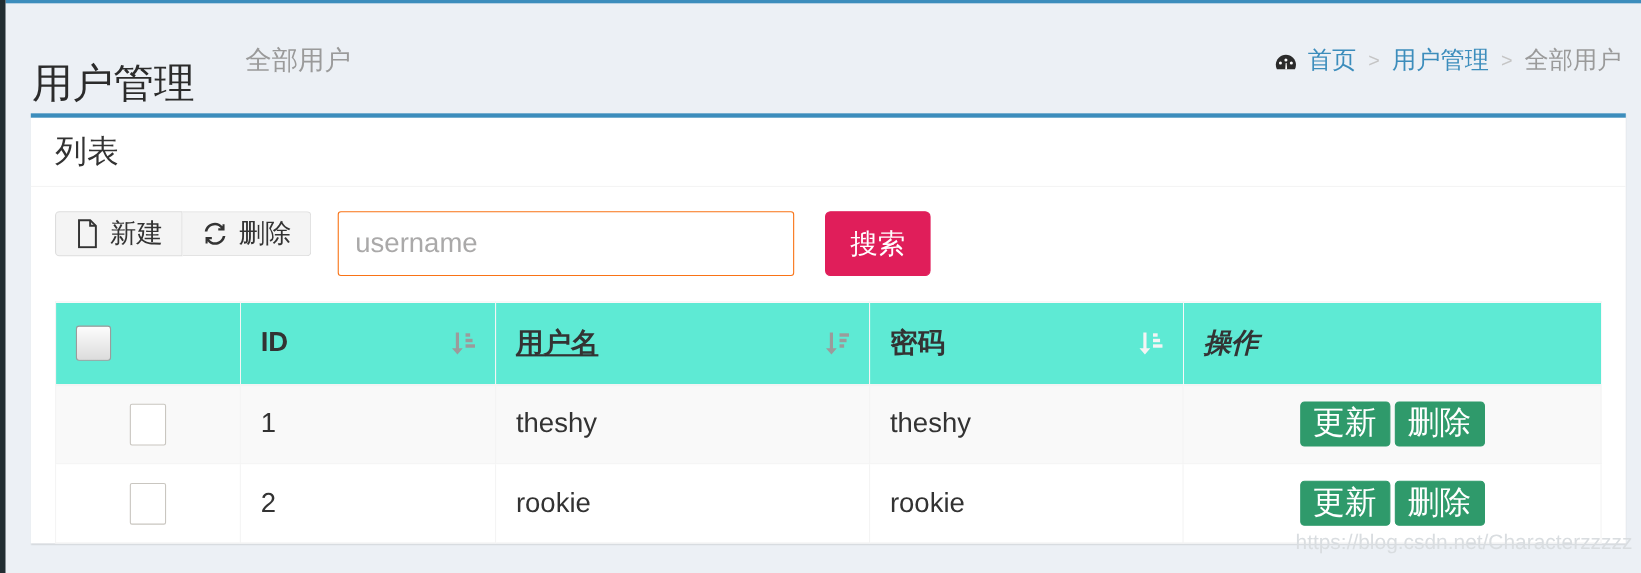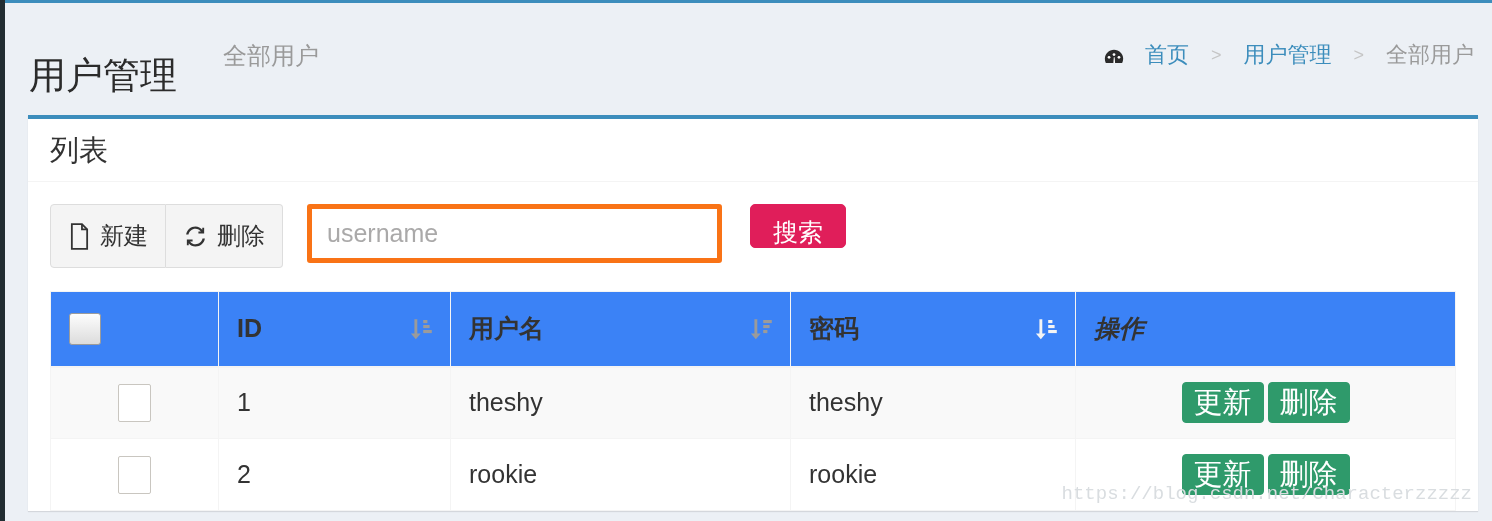--- a/index.html
+++ b/index.html
@@ -74,21 +74,21 @@
     font-weight: 400;
     white-space: nowrap;
   }
 
   .breadcrumb {
     position: absolute;
     right: 18px;
     top: 38px;
     display: flex;
     align-items: center;
-    gap: 20px;
+    gap: 9px;
     font-size: 22px;
     line-height: 28px;
     white-space: nowrap;
   }
   .breadcrumb .crumb-link {
     color: #3c8dbc;
     text-decoration: none;
   }
   .breadcrumb .crumb-current {
     color: #9a9a9a;
@@ -104,21 +104,21 @@
     height: 22px;
     position: relative;
     top: 2px;
   }
   .dash-icon svg { display: block; }
 
   
   .box {
     position: absolute;
     left: 23px;
-    top: 112px;
+    top: 100px;
     width: 1450px;
     background: #ffffff;
     border-top: 4px solid #3c8dbc;
     box-shadow: 0 1px 1px rgba(0,0,0,0.10);
     box-sizing: border-box;
   }
   .box-header {
     height: 62px;
     padding: 0 22px;
     display: flex;
@@ -151,39 +151,39 @@
     color: #333;
     font-size: 24px;
     line-height: 30px;
     font-family: inherit;
     padding: 12px 17px;
     display: flex;
     align-items: center;
     gap: 9px;
     cursor: pointer;
     box-sizing: border-box;
-    height: 64px;
+    height: 41px;
   }
   .btn-group .btn-default:first-child {
     border-top-left-radius: 4px;
     border-bottom-left-radius: 4px;
   }
   .btn-group .btn-default:last-child {
     border-top-right-radius: 4px;
     border-bottom-right-radius: 4px;
     border-left: none;
   }
   .btn-default .gi { display:inline-flex; align-items:center; }
   .btn-default .gi svg { display:block; }
 
   .search-input {
     margin-left: 24px;
     width: 415px;
     height: 59px;
-    border: 5px solid #f97316;
+    border: 1px solid #f97316;
     border-radius: 3px;
     padding: 0 15px;
     font-size: 25px;
     font-family: inherit;
     color: #555;
     box-sizing: border-box;
     background: #fff;
     outline: none;
   }
   .search-input::placeholder {
@@ -193,55 +193,55 @@
   .btn-search {
     margin-left: 28px;
     background: #e01e5a;
     border: 1px solid #e01e5a;
     border-radius: 5px;
     color: #fff;
     font-size: 25px;
     font-family: inherit;
     line-height: 30px;
     padding: 12px 22px;
-    height: 44px;
+    height: 59px;
     cursor: pointer;
     box-sizing: border-box;
   }
 
   
   .table-wrap {
     margin-top: 23px;
     padding-bottom: 0;
   }
   table.data-table {
     width: 100%;
     border-collapse: collapse;
     table-layout: fixed;
   }
   table.data-table th,
   table.data-table td {
     border: 1px solid #f4f4f4;
     box-sizing: border-box;
   }
   table.data-table thead th {
-    background: #3b82f6;
+    background: #5eead4;
     border-bottom: 2px solid #f4f4f4;
     height: 75px;
     padding: 0 18px;
     font-size: 25px;
     font-weight: bold;
     color: #333;
     text-align: left;
     vertical-align: middle;
     position: relative;
   }
   th.col-check { width: 168px; text-align: center; padding: 0; }
   th.col-id    { width: 232px; }
-  th.col-user  { width: 340px; }
+  th.col-user  { width: 340px; text-decoration: underline; }
   th.col-pass  { width: 285px; }
   th.col-ops   { text-align: center; font-style: italic; }
 
   .sort-ico {
     position: absolute;
     right: 16px;
     top: 50%;
     transform: translateY(-50%);
     width: 26px;
     height: 26px;
@@ -291,25 +291,25 @@
     font-family: inherit;
     line-height: 27px;
     padding: 6px 11px;
     cursor: pointer;
     margin: 0 2px;
   }
 
   
   .watermark {
     position: absolute;
-    right: 20px;
+    right: 8px;
     bottom: 16px;
     font-size: 19px;
     color: #d9dde0;
-    font-family: Liberation Mono, monospace;
+    font-family: Liberation Sans, sans-serif;
     white-space: nowrap;
     pointer-events: none;
     z-index: 3;
   }
 </style>
 </head>
 <body>
 
 <div class="sidebar-sliver"></div>
 <div class="top-accent"></div>

